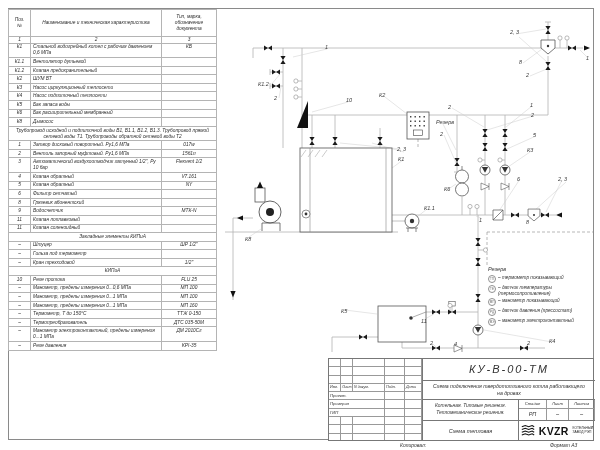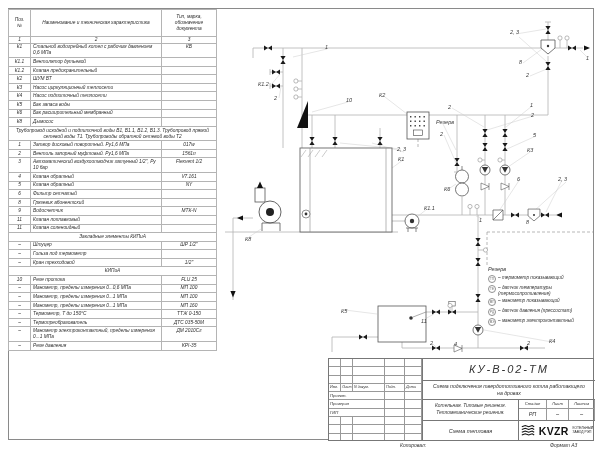--- a/index.html
+++ b/index.html
@@ -632,21 +632,21 @@
         </div>
       <div class="srow" style="border-bottom:none;flex:1;">
           <span class="scell w12"></span>
           <span class="scell w12"></span>
           <span class="scell w32"></span>
           <span class="scell w20"></span>
           <span class="scell w17"></span>
         </div>
     </div>
     <div class="tb-right">
-      <div class="tb-doc">КУ-В-02-ТМ</div>
+      <div class="tb-doc">КУ-В-00-ТМ</div>
       <div class="tb-title">Схема подключения твердотопливного котла работающего на дровах</div>
       <div class="tb-mid">
         <div class="tb-proj">
           <div>Котельная. Типовые решения.</div>
           <div>Тепломеханические решения.</div>
         </div>
         <div class="tb-stage">
           <div class="ts-h">
 
           <span class="scell2" style="width: 28px;">Стадия</span>

